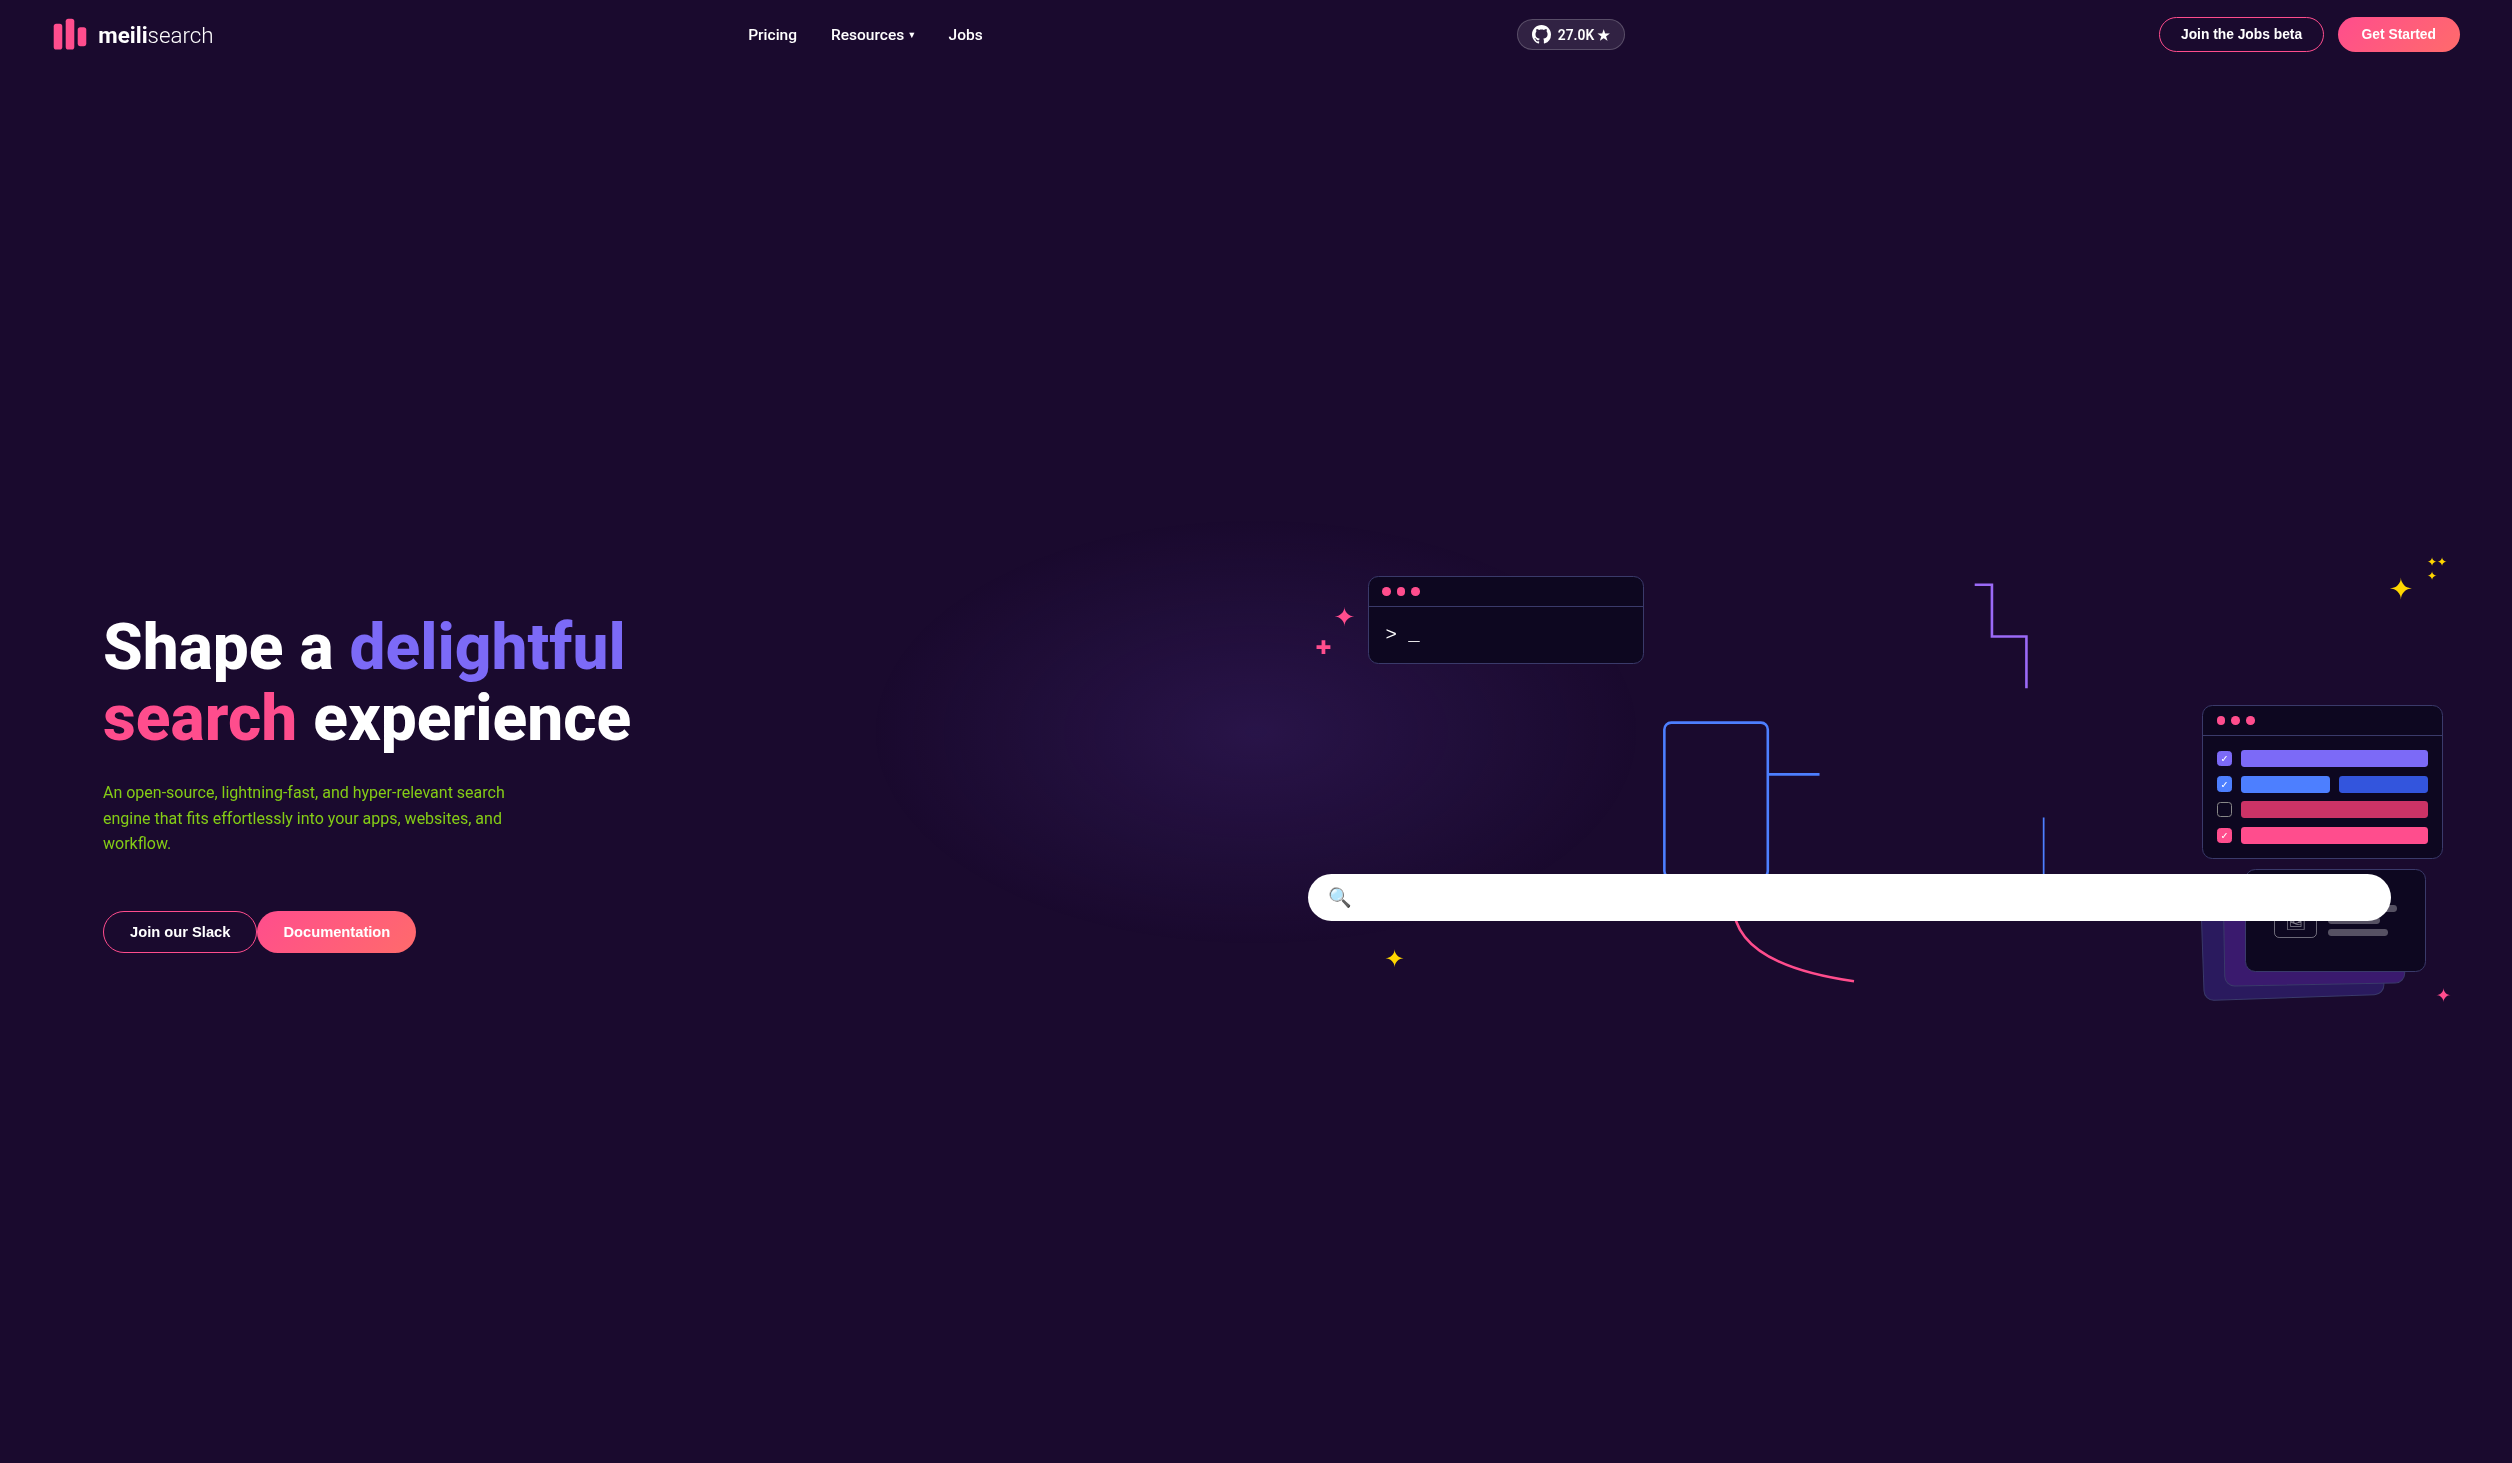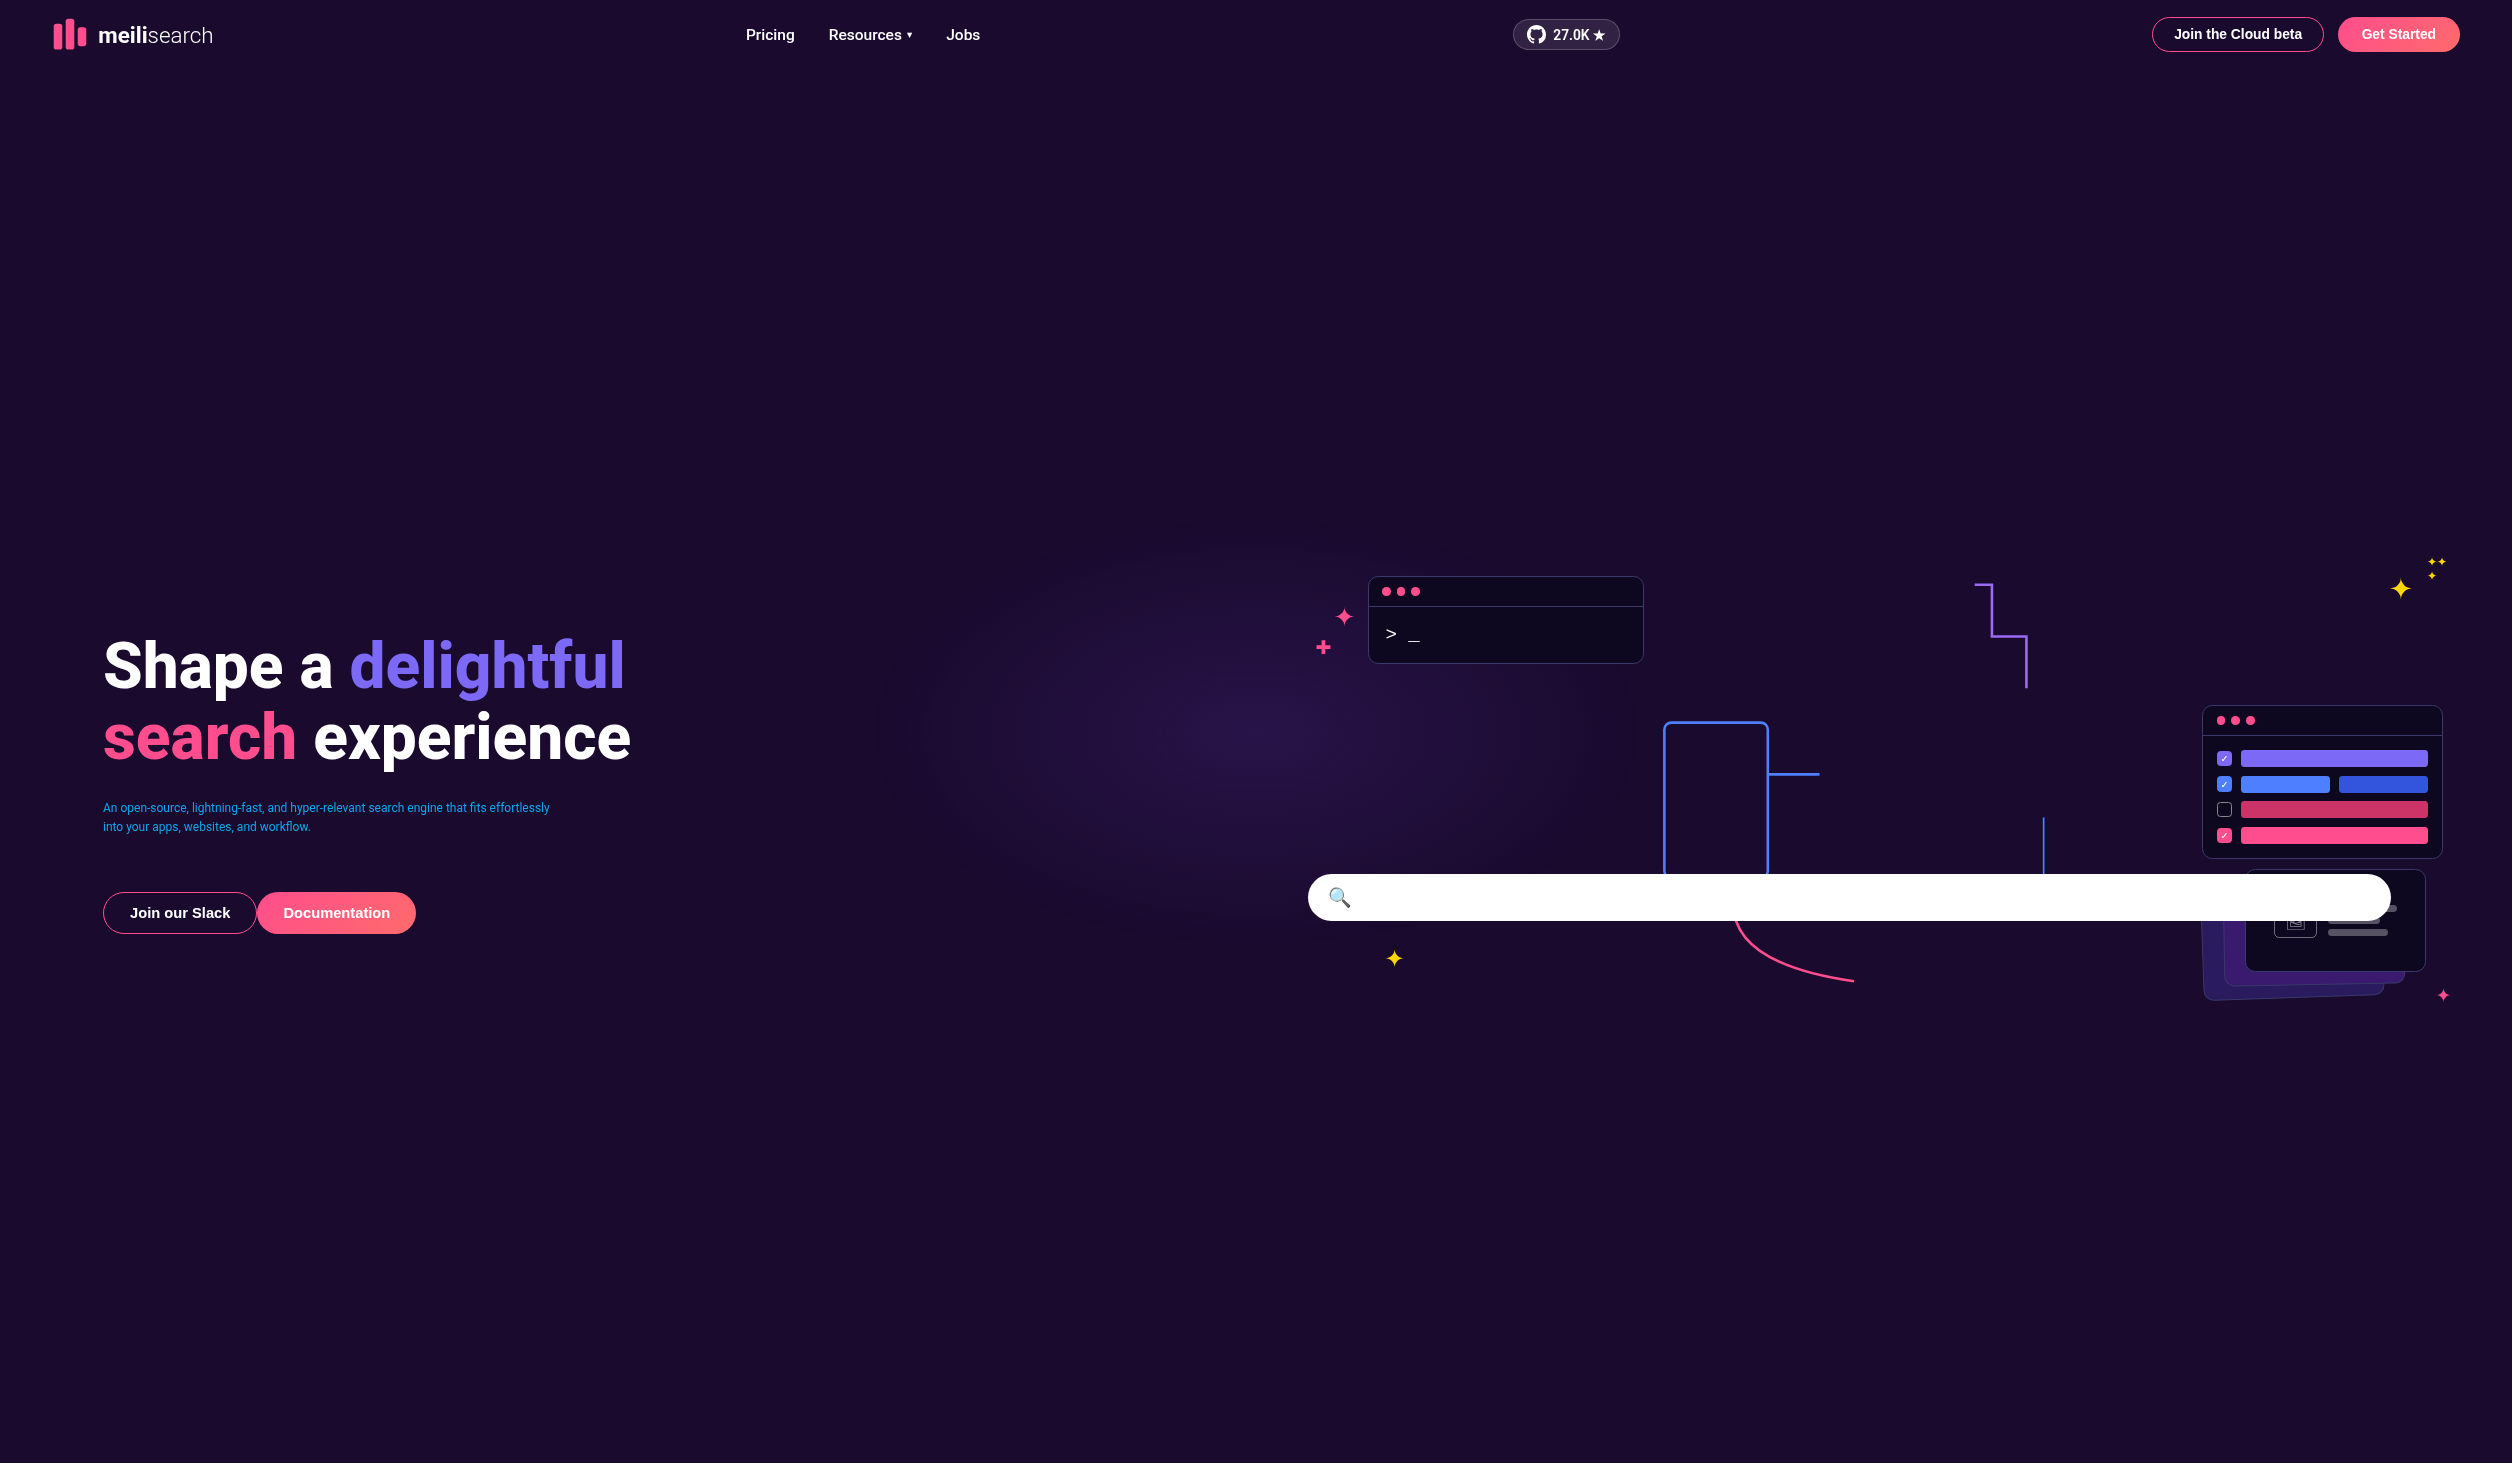--- a/index.html
+++ b/index.html
@@ -141,22 +141,22 @@
     .hero-title .word-search {
       color: #ff4d8d;
       font-weight: 800;
     }
 
     .hero-title .word-white {
       color: #ffffff;
     }
 
     .hero-desc {
-      font-size: 12px;
-      color: #0ea5e9;
+      font-size: 16px;
+      color: #84cc16;
       line-height: 1.6;
       margin-bottom: 54px;
       max-width: 448px;
     }
 
     .hero-buttons {
       display: flex;
     }
 
     .btn-slack {
@@ -471,21 +471,21 @@
   </ul>
 
   <div class="github-badge">
     <svg width="19" height="19" viewBox="0 0 24 24" fill="white">
       <path d="M12 0C5.37 0 0 5.37 0 12c0 5.31 3.435 9.795 8.205 11.385.6.105.825-.255.825-.57 0-.285-.015-1.23-.015-2.235-3.015.555-3.795-.735-4.035-1.41-.135-.345-.72-1.41-1.23-1.695-.42-.225-1.02-.78-.015-.795.945-.015 1.62.87 1.845 1.23 1.08 1.815 2.805 1.305 3.495.99.105-.78.42-1.305.765-1.605-2.67-.3-5.46-1.335-5.46-5.925 0-1.305.465-2.385 1.23-3.225-.12-.3-.54-1.53.12-3.18 0 0 1.005-.315 3.3 1.23.96-.27 1.98-.405 3-.405s2.04.135 3 .405c2.295-1.56 3.3-1.23 3.3-1.23.66 1.65.24 2.88.12 3.18.765.84 1.23 1.905 1.23 3.225 0 4.605-2.805 5.625-5.475 5.925.435.375.81 1.095.81 2.22 0 1.605-.015 2.895-.015 3.3 0 .315.225.69.825.57A12.02 12.02 0 0 0 24 12c0-6.63-5.37-12-12-12z"></path>
     </svg>
     <span>27.0K ★</span>
   </div>
 
   <div class="nav-actions">
-    <button class="btn-cloud">Join the Cloud beta</button>
+    <button class="btn-cloud">Join the Jobs beta</button>
     <button class="btn-started">Get Started</button>
   </div>
 </nav>
 
 <section class="hero">
   <div class="hero-content">
     <h1 class="hero-title">
       <span class="word-white">Shape a</span>
       <span class="word-delightful">delightful</span><br>
       <span class="word-search">search</span>

